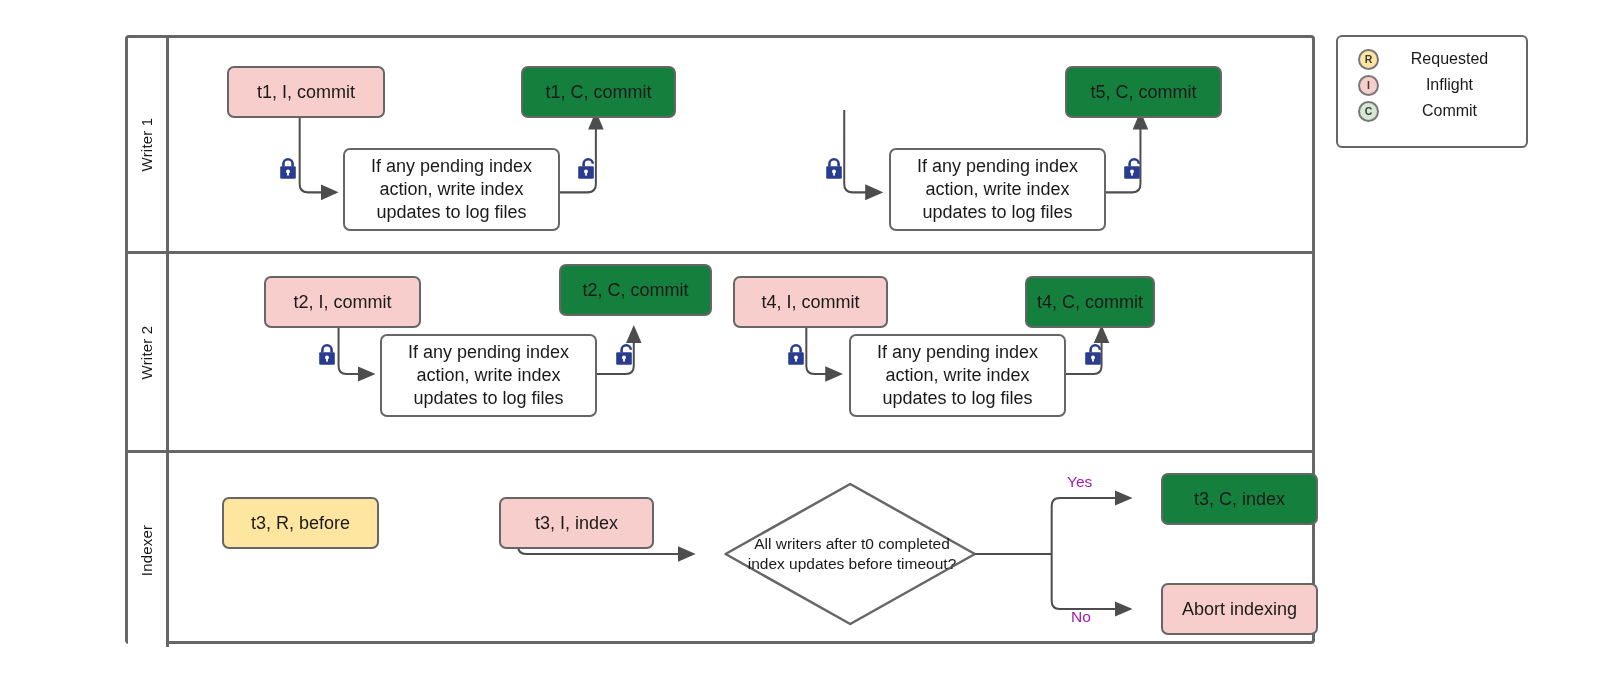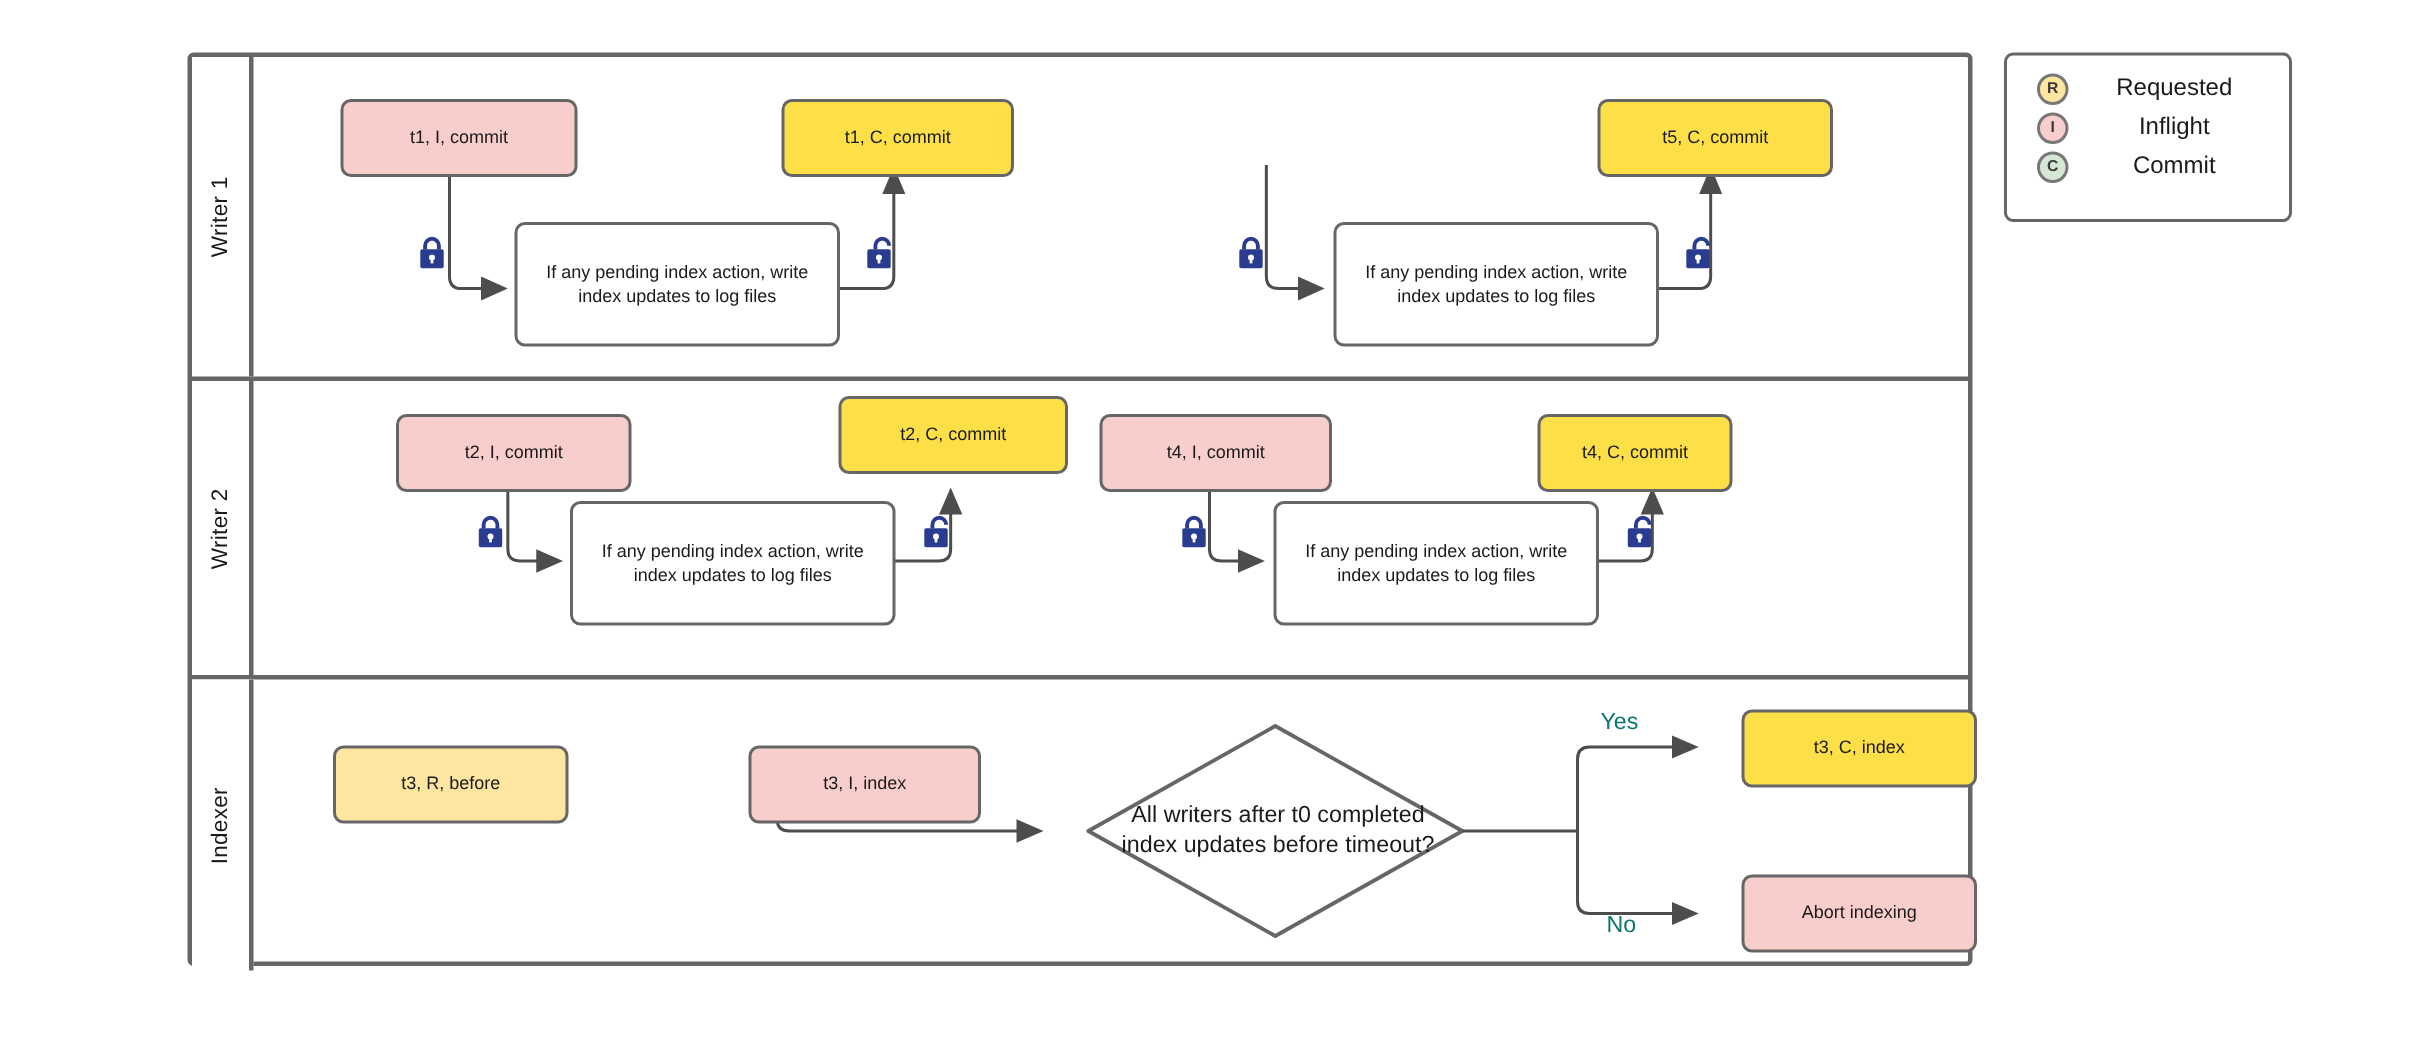--- a/index.html
+++ b/index.html
@@ -20,24 +20,24 @@
   }
   .lane-header span{
     transform:rotate(-90deg);white-space:nowrap;font-size:15px;color:#1a1a1a;letter-spacing:.2px;
   }
   .lane-body{position:absolute;left:41px;top:0;right:0;bottom:0;}
 
   
   .node{
     position:absolute;box-sizing:border-box;border:2.5px solid #666666;border-radius:7px;
     display:flex;align-items:center;justify-content:center;text-align:center;
-    font-size:12px;line-height:1.26;color:#1a1a1a;padding:2px 6px;
+    font-size:18px;line-height:1.26;color:#1a1a1a;padding:2px 6px;
   }
   .n-red{background:#f8cecc;}
-  .n-green{background:#fde047;}
+  .n-green{background:#15803d;}
   .n-yellow{background:#ffe6a0;}
   .n-white{background:#ffffff;}
   .n-white .txt{padding:0 4px;}
 
   
   .edges{position:absolute;left:0;top:0;width:100%;height:100%;overflow:visible;pointer-events:none;}
 
   
   .lock{position:absolute;width:22px;height:24px;}
 
@@ -50,21 +50,21 @@
   .legend-row{display:flex;align-items:center;height:26px;padding-left:20px;}
   .badge{
     width:21px;height:21px;border-radius:50%;border:2px solid #777777;box-sizing:border-box;
     display:flex;align-items:center;justify-content:center;font-size:10.5px;font-weight:700;color:#3b3b3b;flex:0 0 auto;
   }
   .b-r{background:#ffe6a0;}
   .b-i{background:#f8cecc;}
   .b-c{background:#d5e8d4;}
   .legend-label{flex:1 1 auto;text-align:center;font-size:16px;color:#1a1a1a;padding-right:6px;}
 
-  .edge-label{position:absolute;font-size:15.5px;color:#0f766e;background:transparent;}
+  .edge-label{position:absolute;font-size:15.5px;color:#a21caf;background:transparent;}
 </style>
 </head>
 <body>
 
 <div class="canvas">
 
   <div class="pool">
 
     <div class="lane" style="top:0;height:213px;">
       <div class="lane-header">

